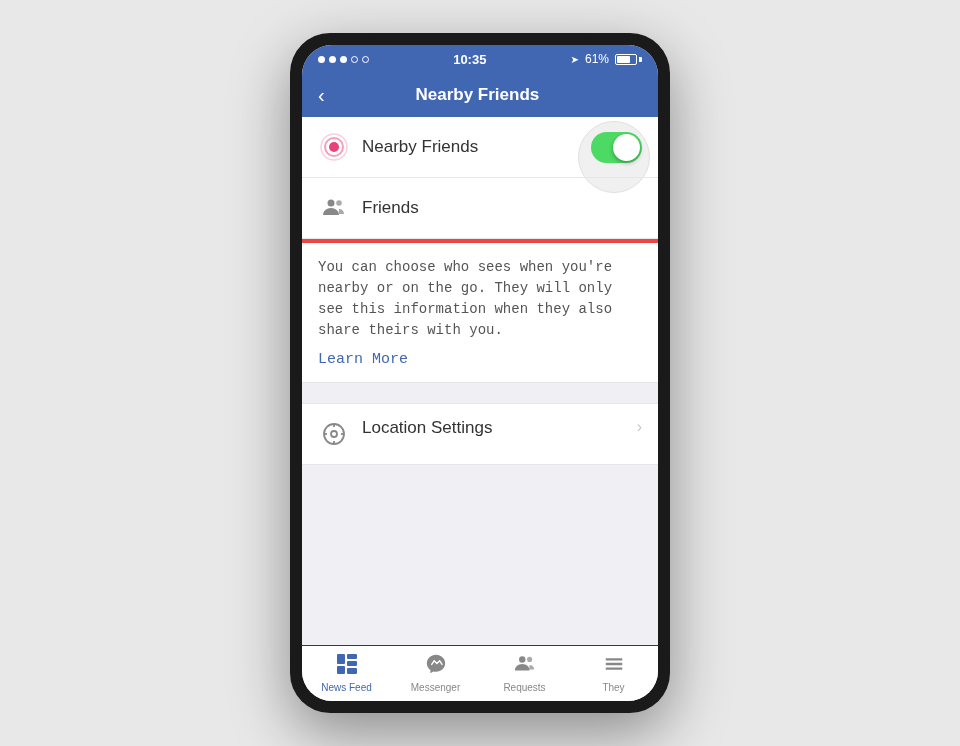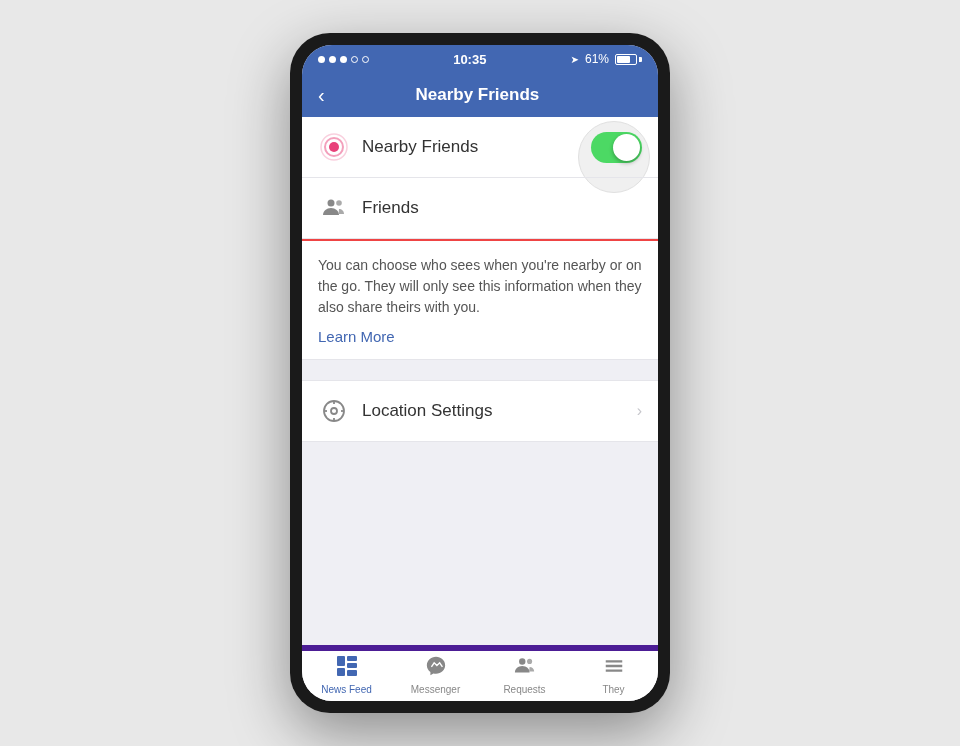--- a/index.html
+++ b/index.html
@@ -201,22 +201,23 @@
       top: 2px;
       right: 2px;
       box-shadow: 0 2px 4px rgba(0,0,0,0.3);
     }
 
     
     .description-section {
       background: white;
       margin-top: 0;
       padding: 14px 16px;
-      border-top: 2px solid #ef4444;
+      border-top: 4px solid #ef4444;
       border-bottom: 1px solid #e5e5ea;
+      font-family: Liberation Mono, monospace;
     }
     .description-text {
       font-size: 14px;
       color: #555;
       line-height: 1.5;
       margin-bottom: 10px;
     }
     .learn-more-link {
       font-size: 15px;
       color: #4267b2;
@@ -227,21 +228,21 @@
 
     
     .location-section {
       background: white;
       margin-top: 20px;
       border-top: 1px solid #e5e5ea;
       border-bottom: 1px solid #e5e5ea;
     }
     .location-row {
       display: flex;
-      align-items: center;
+      align-items: flex-start;
       padding: 14px 16px;
     }
     .location-icon-wrap {
       width: 32px;
       height: 32px;
       display: flex;
       align-items: center;
       justify-content: center;
       margin-right: 12px;
     }
@@ -251,21 +252,21 @@
       flex: 1;
     }
     .chevron {
       color: #c7c7cc;
       font-size: 16px;
     }
 
     
     .tab-bar {
       background: white;
-      border-top: 6px solid #4c1d95;
+      border-top: 1px solid #4c1d95;
       display: flex;
       height: 56px;
       padding-bottom: 2px;
     }
     .tab-item {
       flex: 1;
       display: flex;
       flex-direction: column;
       align-items: center;
       justify-content: center;

